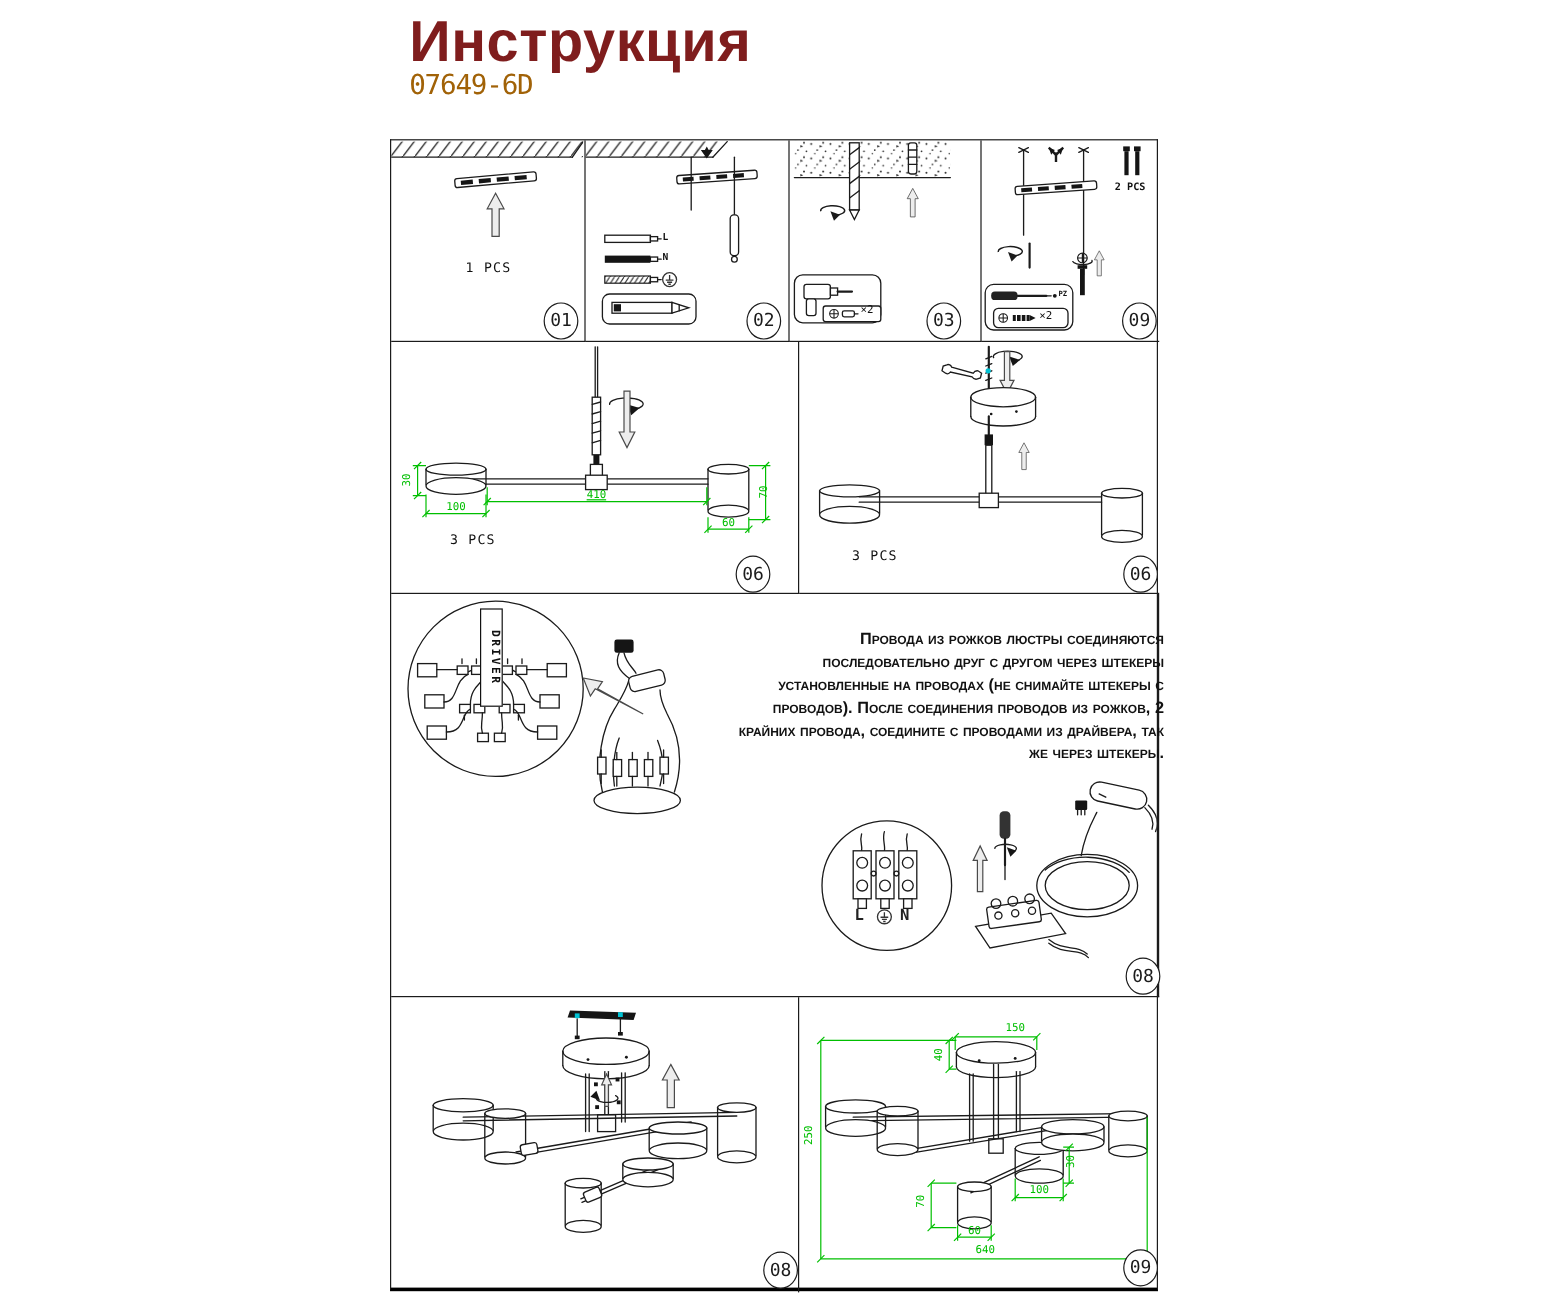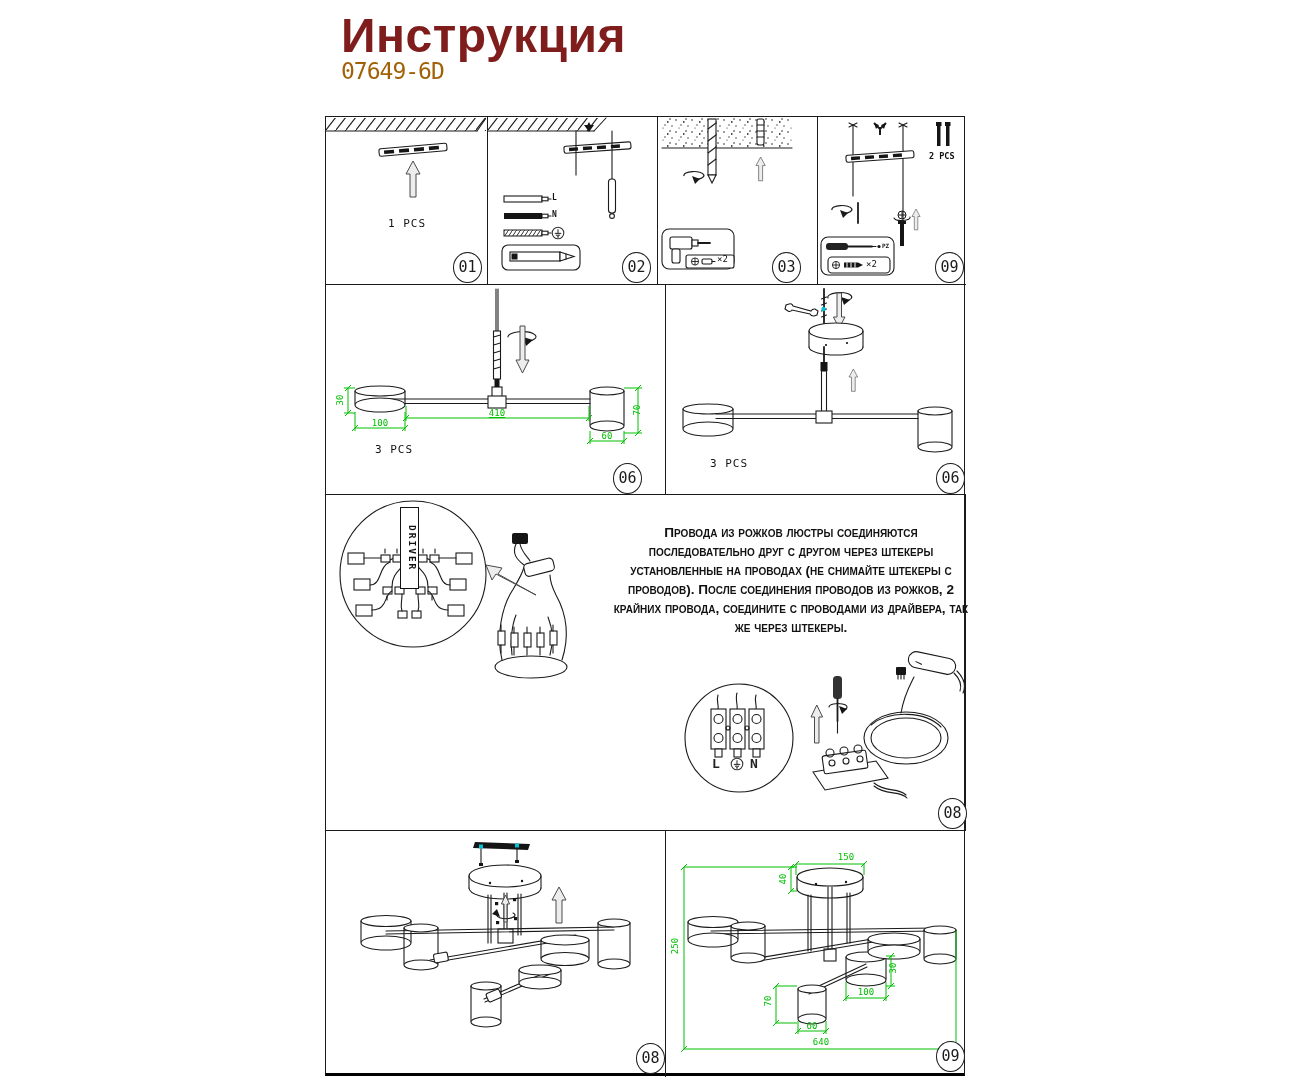--- a/index.html
+++ b/index.html
@@ -23,21 +23,21 @@
   .stepnum{position:absolute;width:27px;height:29px;border:1.8px solid #1b1b1b;border-radius:50%;
            text-align:center;line-height:28px;font-size:15px;font-family:"DejaVu Sans Mono",monospace;color:#1b1b1b;background:#fff;}
   .lbl{position:absolute;font-family:"DejaVu Sans Mono",monospace;color:#111;white-space:nowrap;}
   .qty{font-size:11px;letter-spacing:1px;}
   .dimlbl{position:absolute;font-family:"DejaVu Sans Mono",monospace;font-size:9px;color:#00bf00;
           white-space:nowrap;width:26px;text-align:center;}
   .rot{transform:rotate(-90deg);transform-origin:center center;}
   .connect-head{position:absolute;left:286px;top:9px;width:350px;padding-left:70px;box-sizing:border-box;
                 font-size:14.5px;font-weight:bold;font-variant:small-caps;}
   .connect-body{position:absolute;left:286px;top:28px;width:358px;font-size:13.6px;font-weight:bold;
-                font-variant:small-caps;line-height:19px;text-align:center;}
+                font-variant:small-caps;line-height:19px;text-align:right;}
   .driverbox{position:absolute;left:74px;top:12px;width:17px;height:80px;border:1.3px solid #111;background:#fff;
              writing-mode:vertical-rl;text-align:center;font-family:"DejaVu Sans Mono",monospace;
              font-size:9.5px;font-weight:bold;letter-spacing:2px;color:#111;}
   .term{font-size:13px;font-weight:bold;font-family:"DejaVu Sans Mono",monospace;color:#222;}
 </style>
 </head>
 <body>
 
 <div class="page">
   <div class="hdr-title">Инструкция</div>

